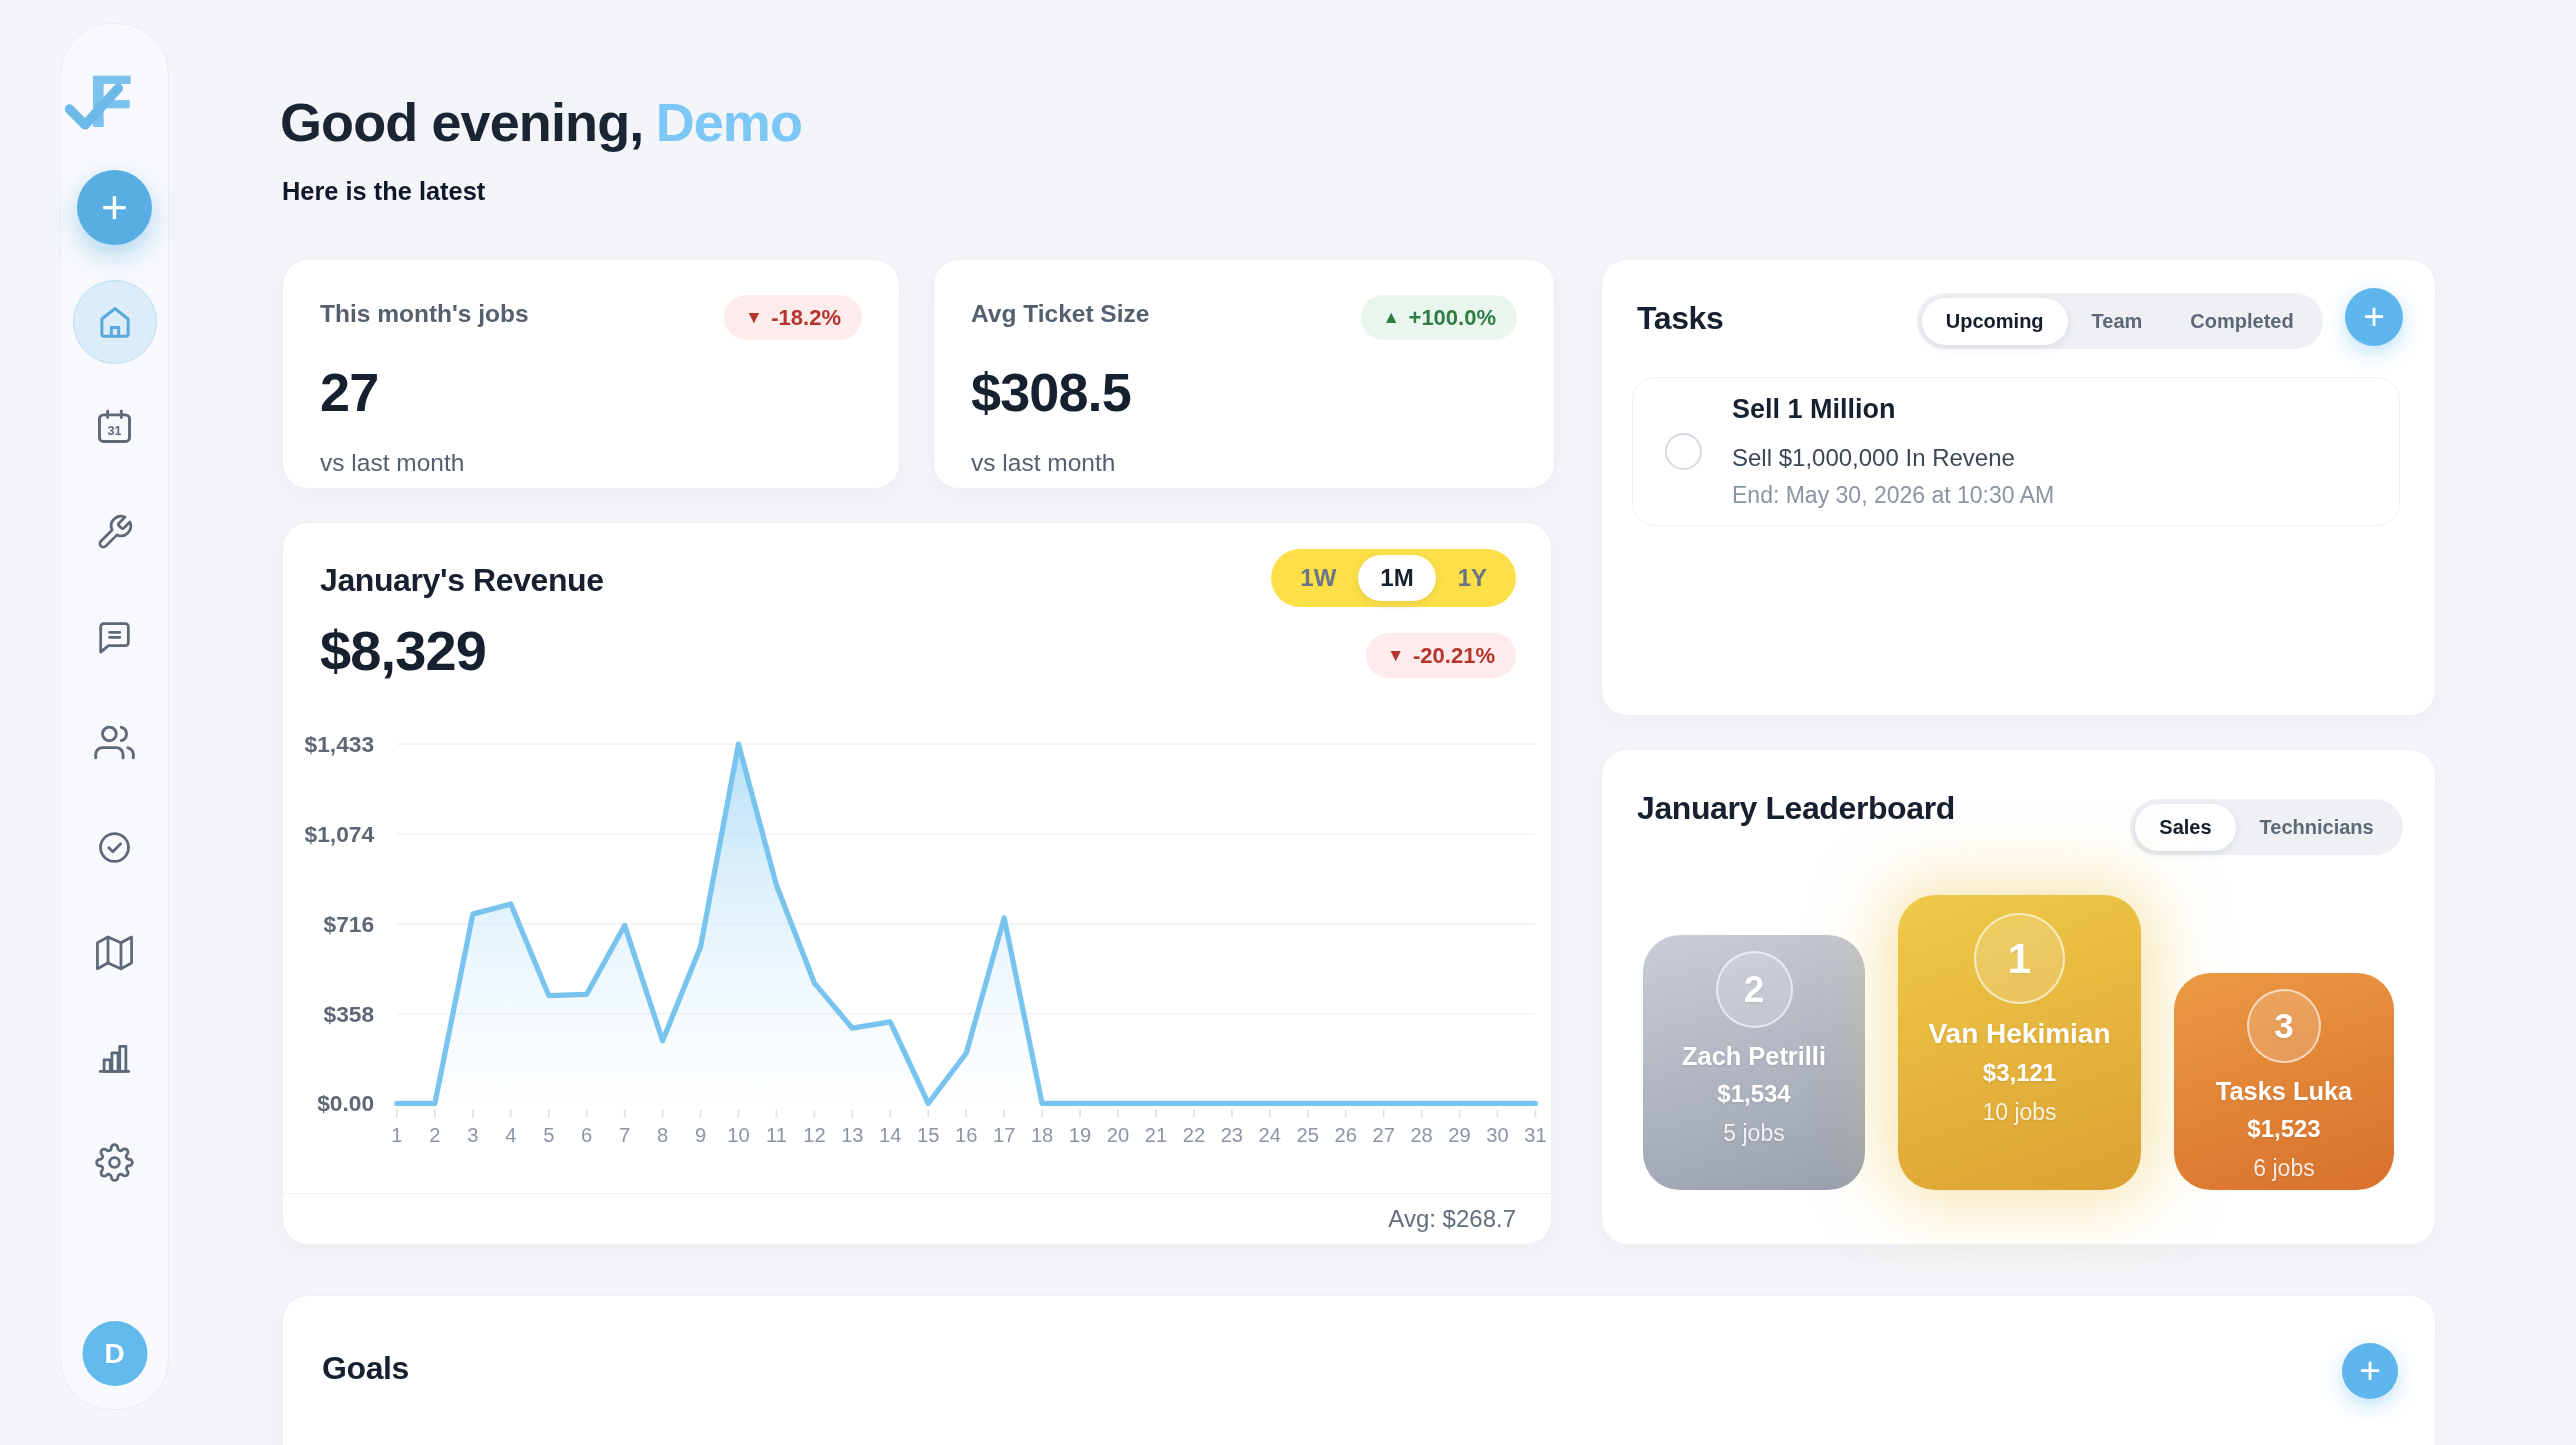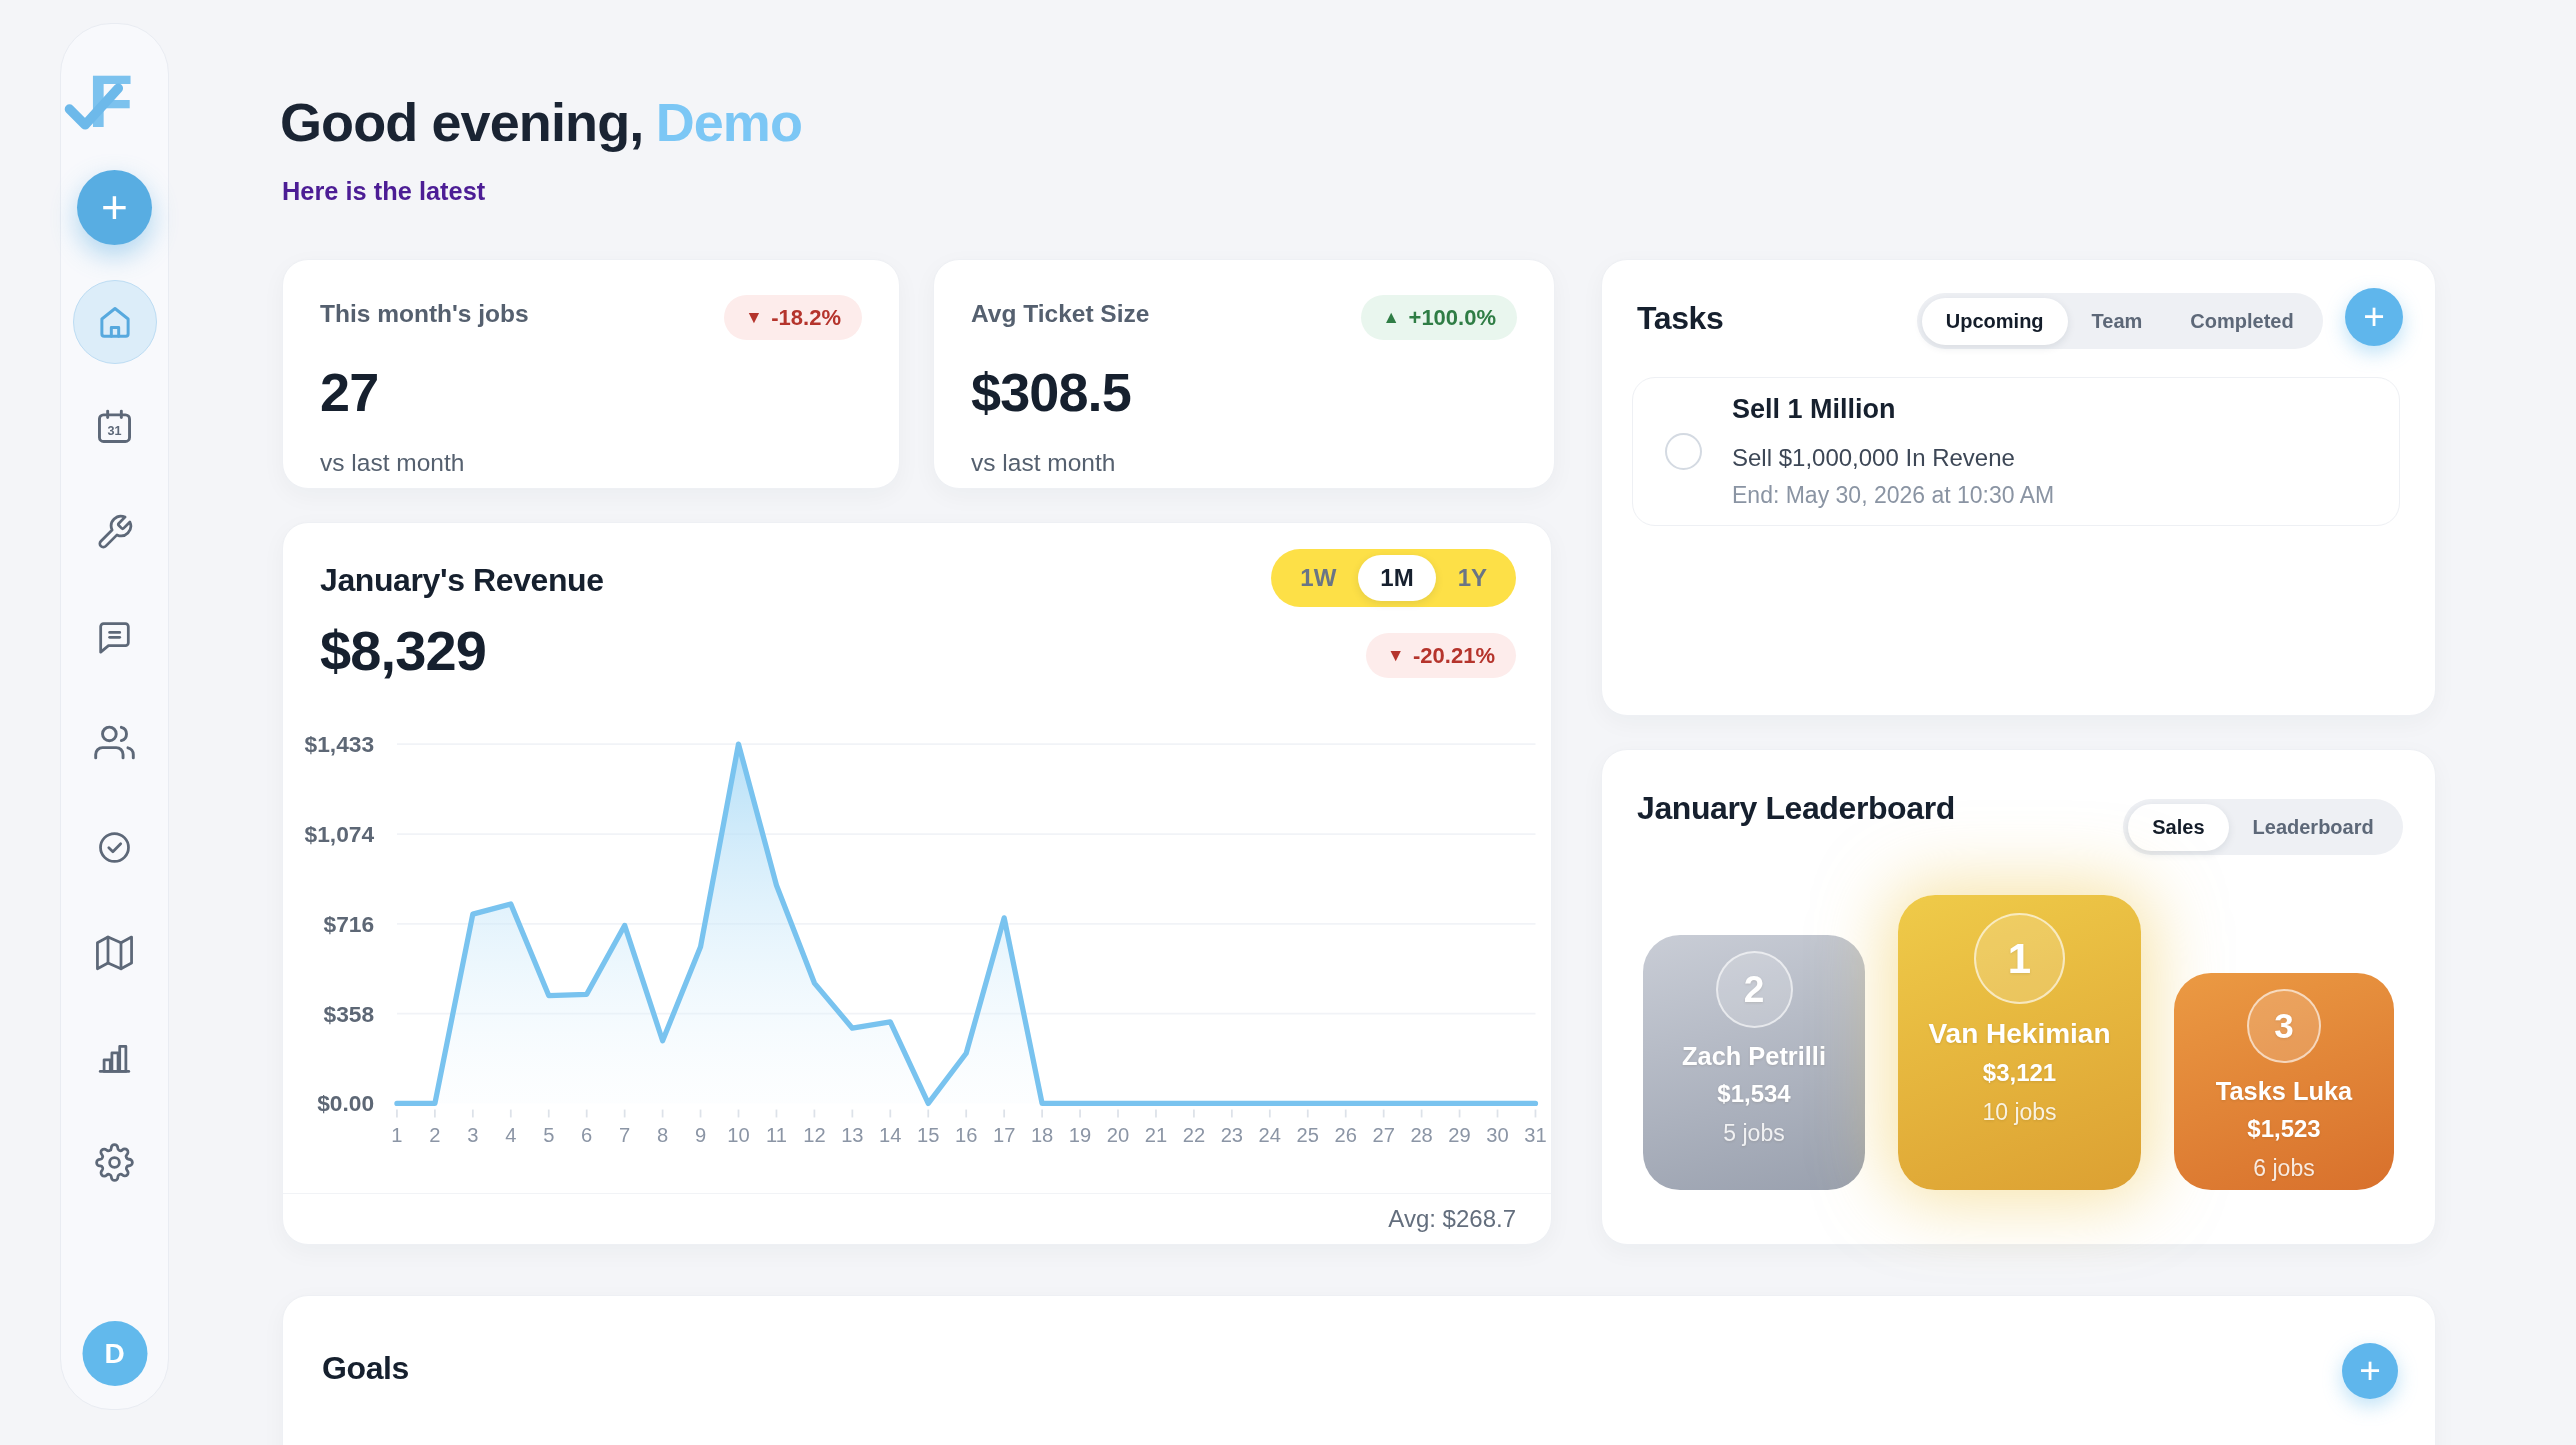--- a/index.html
+++ b/index.html
@@ -42,21 +42,21 @@
   .icon-svg { stroke:#5d6878; fill:none; stroke-width:1.7; stroke-linecap:round; stroke-linejoin:round; }
   .avatar {
     position:absolute; bottom:23px; left:50%; transform:translateX(-50%);
     width:65px; height:65px; border-radius:50%; background:#62b9ec; color:#fff;
     display:flex; align-items:center; justify-content:center;
     font-size:28px; font-weight:700; cursor:pointer;
   }
   
   .page-title { position:absolute; left:280px; top:91px; font-size:54px; font-weight:700; letter-spacing:-0.9px; color:#1a2433; }
   .page-title .hl { color:#7cc7f5; margin-left:12.3px; }
-  .page-sub { position:absolute; left:282px; top:177px; font-size:25.4px; font-weight:600; color:#4c1d95; }
+  .page-sub { position:absolute; left:282px; top:177px; font-size:25.4px; font-weight:600; color:#0f172a; }
   
   .card {
     position:absolute; background:#fff; border:1.8px solid #eef0f4; border-radius:26px;
     box-shadow:0 7px 24.5px rgba(25,39,62,.04);
   }
   
   .stat { padding:35px 37px 33px; display:flex; flex-direction:column; }
   .stat-row { display:flex; justify-content:space-between; align-items:flex-start; }
   .stat-label { font-size:24.5px; font-weight:600; color:#55606f; padding-top:5.3px; }
   .badge {
@@ -358,21 +358,21 @@
       <div class="task-desc">Sell $1,000,000 In Revene</div>
       <div class="task-end">End: May 30, 2026 at 10:30 AM</div>
     </div>
   </div>
 </div>
 
 <div class="card" style="left:1601px; top:749px; width:835px; height:496px;">
   <div class="panel-title">January Leaderboard</div>
   <div class="tabs" style="right:32px; top:49px;">
     <div class="tab active">Sales</div>
-    <div class="tab">Leaderboard</div>
+    <div class="tab">Technicians</div>
   </div>
   <div class="podium">
     <div class="pod silver">
       <div class="rank-circle">2</div>
       <div class="pod-name">Zach Petrilli</div>
       <div class="pod-amt">$1,534</div>
       <div class="pod-jobs">5 jobs</div>
     </div>
     <div class="pod gold">
       <div class="rank-circle">1</div>

